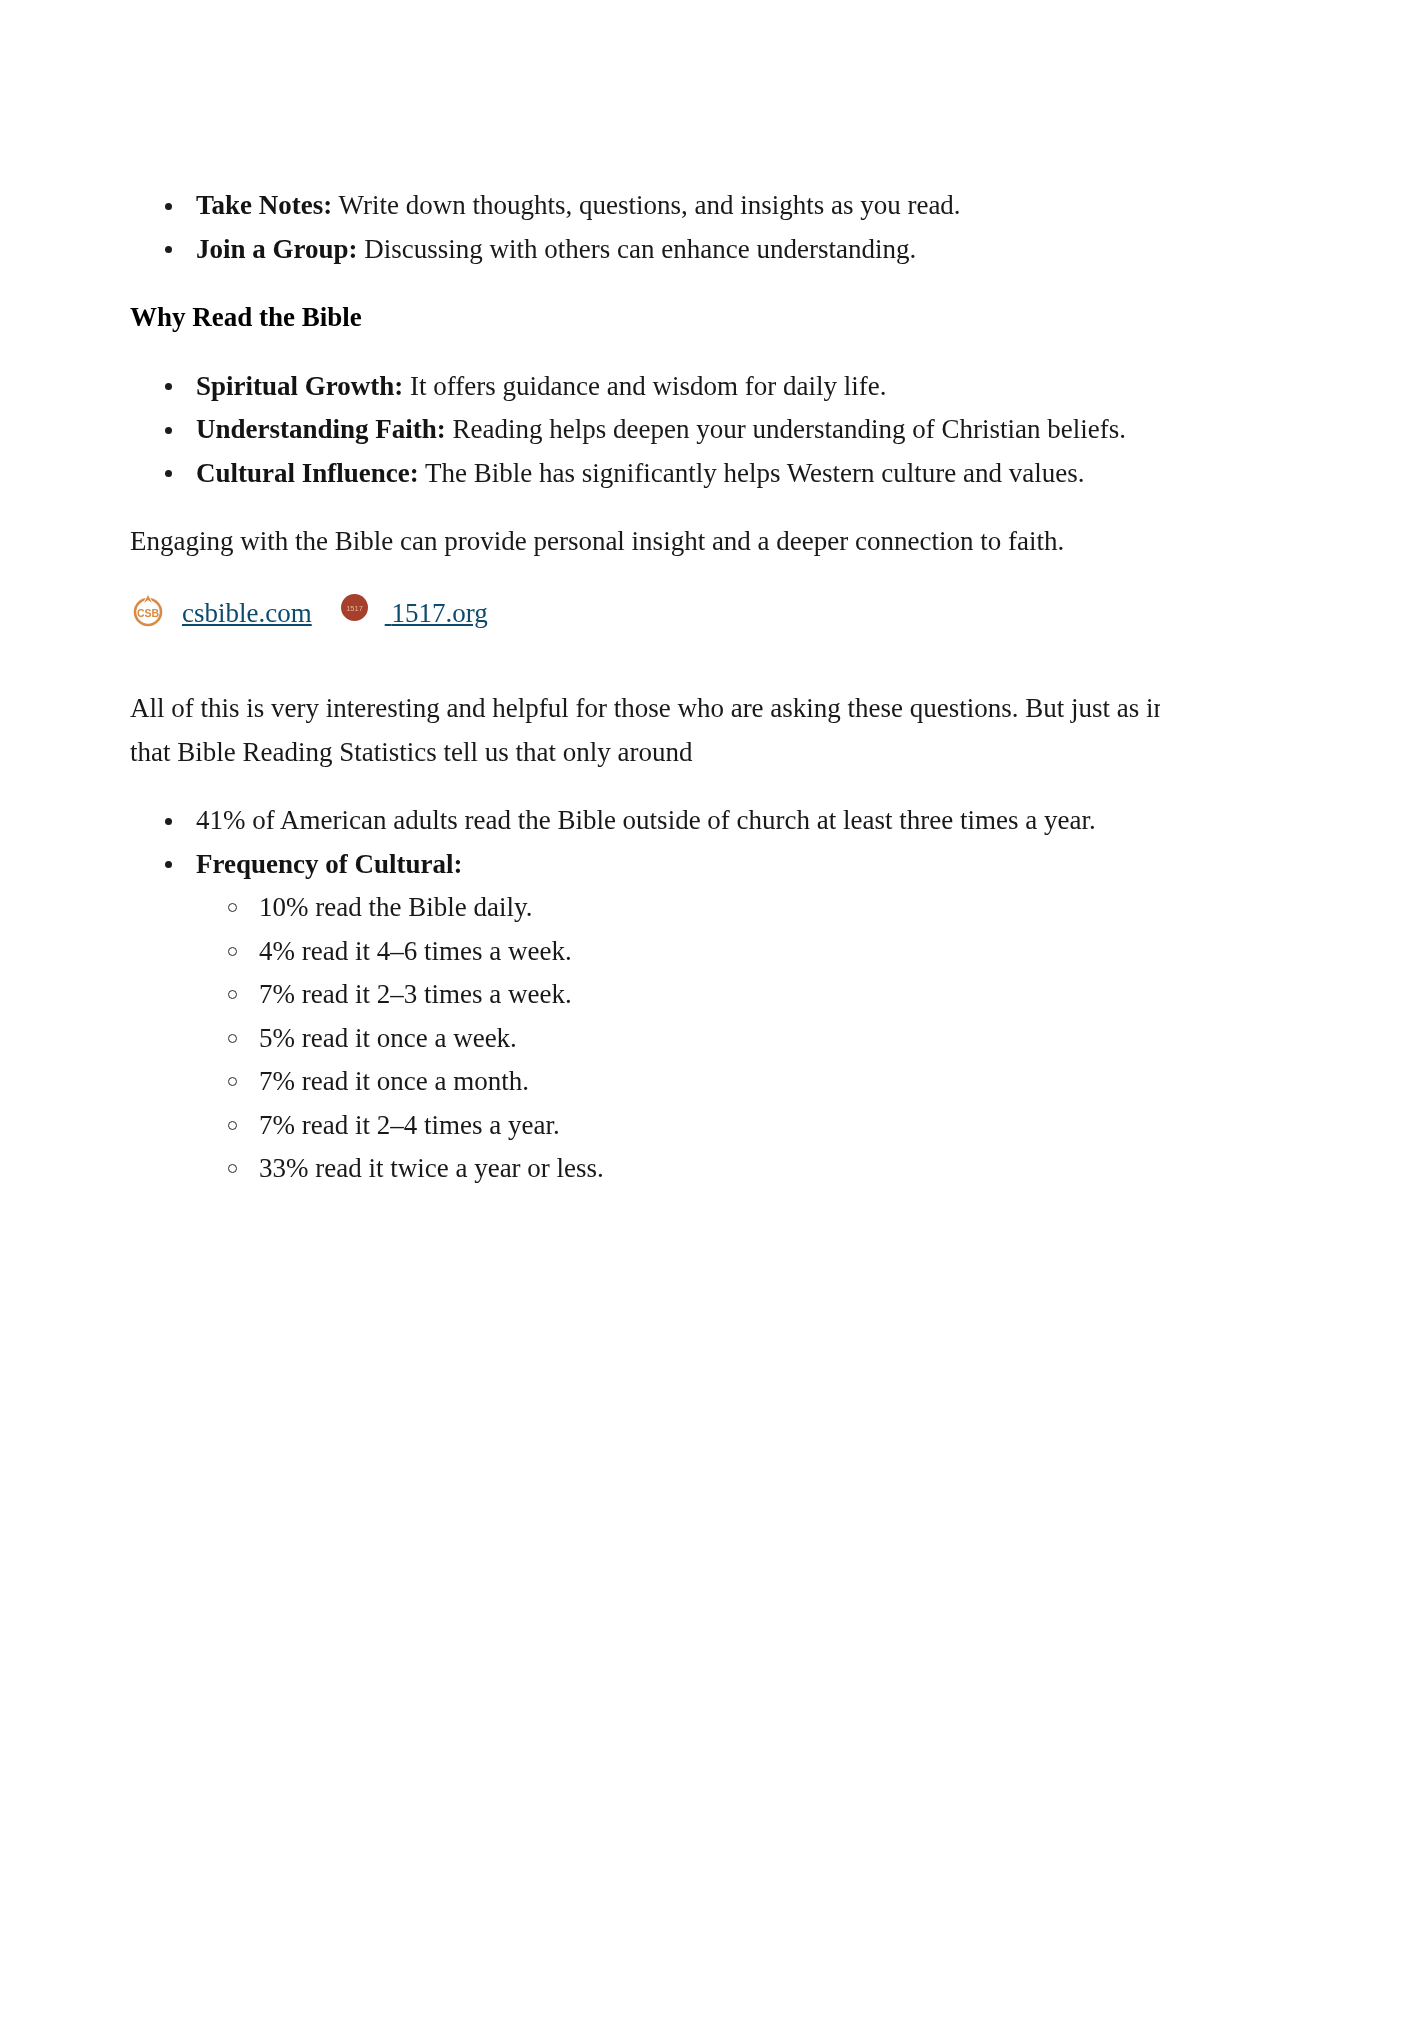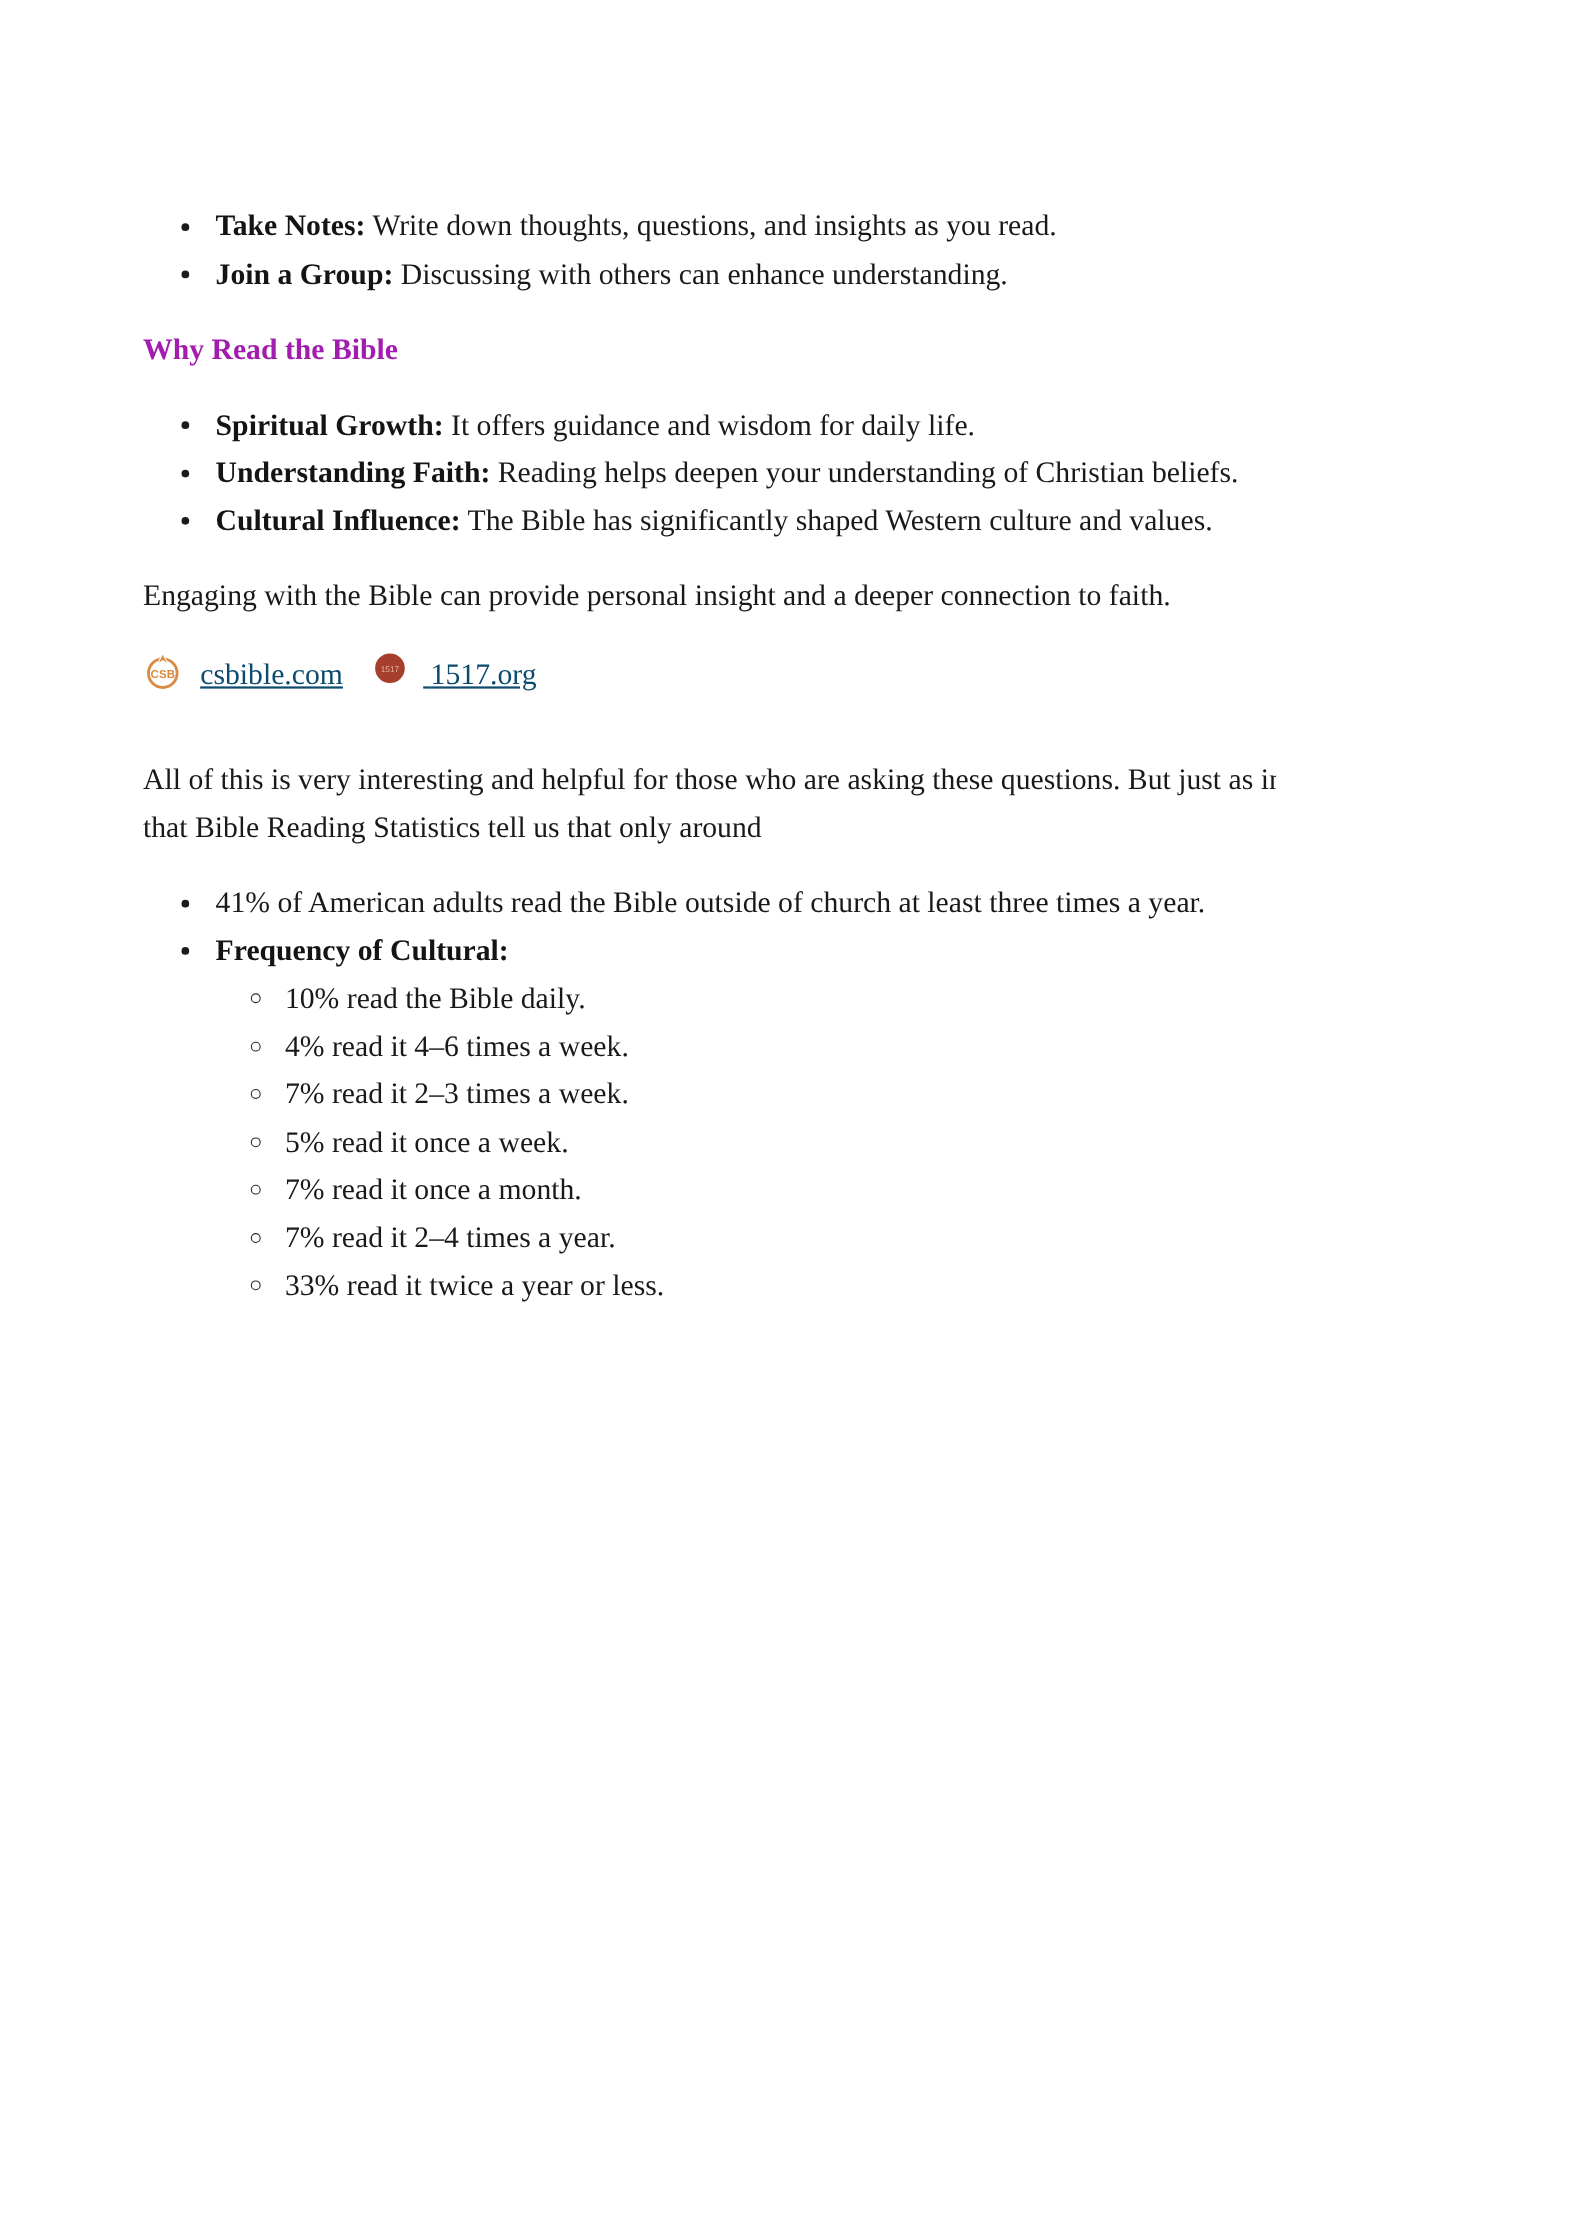--- a/index.html
+++ b/index.html
@@ -24,21 +24,21 @@
 
   p.para {
     margin: 25px 0;
     max-width: 1168px;
   }
   h3.heading {
     font-size: 27px;
     line-height: 43.5px;
     font-weight: 700;
     margin: 25px 0;
-    color: #a21caf;
+    color: #000000;
   }
   b { font-weight: 700; color: #141414; }
 
   ul.blist {
     list-style: none;
     margin: 0 0 25px 0;
     padding: 0;
   }
   ul.blist > li {
     position: relative;
@@ -118,21 +118,21 @@
       <li>
         <span class="marker-disc"></span>
         <b>Spiritual Growth:</b><span> It offers guidance and wisdom for daily life.</span>
       </li>
       <li>
         <span class="marker-disc"></span>
         <b>Understanding Faith:</b><span> Reading helps deepen your understanding of Christian beliefs.</span>
       </li>
       <li>
         <span class="marker-disc"></span>
-        <b>Cultural Influence:</b><span> The Bible has significantly shaped Western culture and values.</span>
+        <b>Cultural Influence:</b><span> The Bible has significantly helps Western culture and values.</span>
       </li>
     </ul>
 
     <p class="para">Engaging with the Bible can provide personal insight and a deeper connection to faith.</p>
 
     <div class="links-row">
       <span class="favicon">
         <svg width="36" height="36" viewBox="0 0 36 36" aria-hidden="true">
           <circle cx="18" cy="20" r="13" fill="none" stroke="#d98a43" stroke-width="2.6"></circle>
           <path d="M18 2 L23 12 L18 8.6 L13 12 Z" fill="#d98a43" stroke="#ffffff" stroke-width="1"></path>

